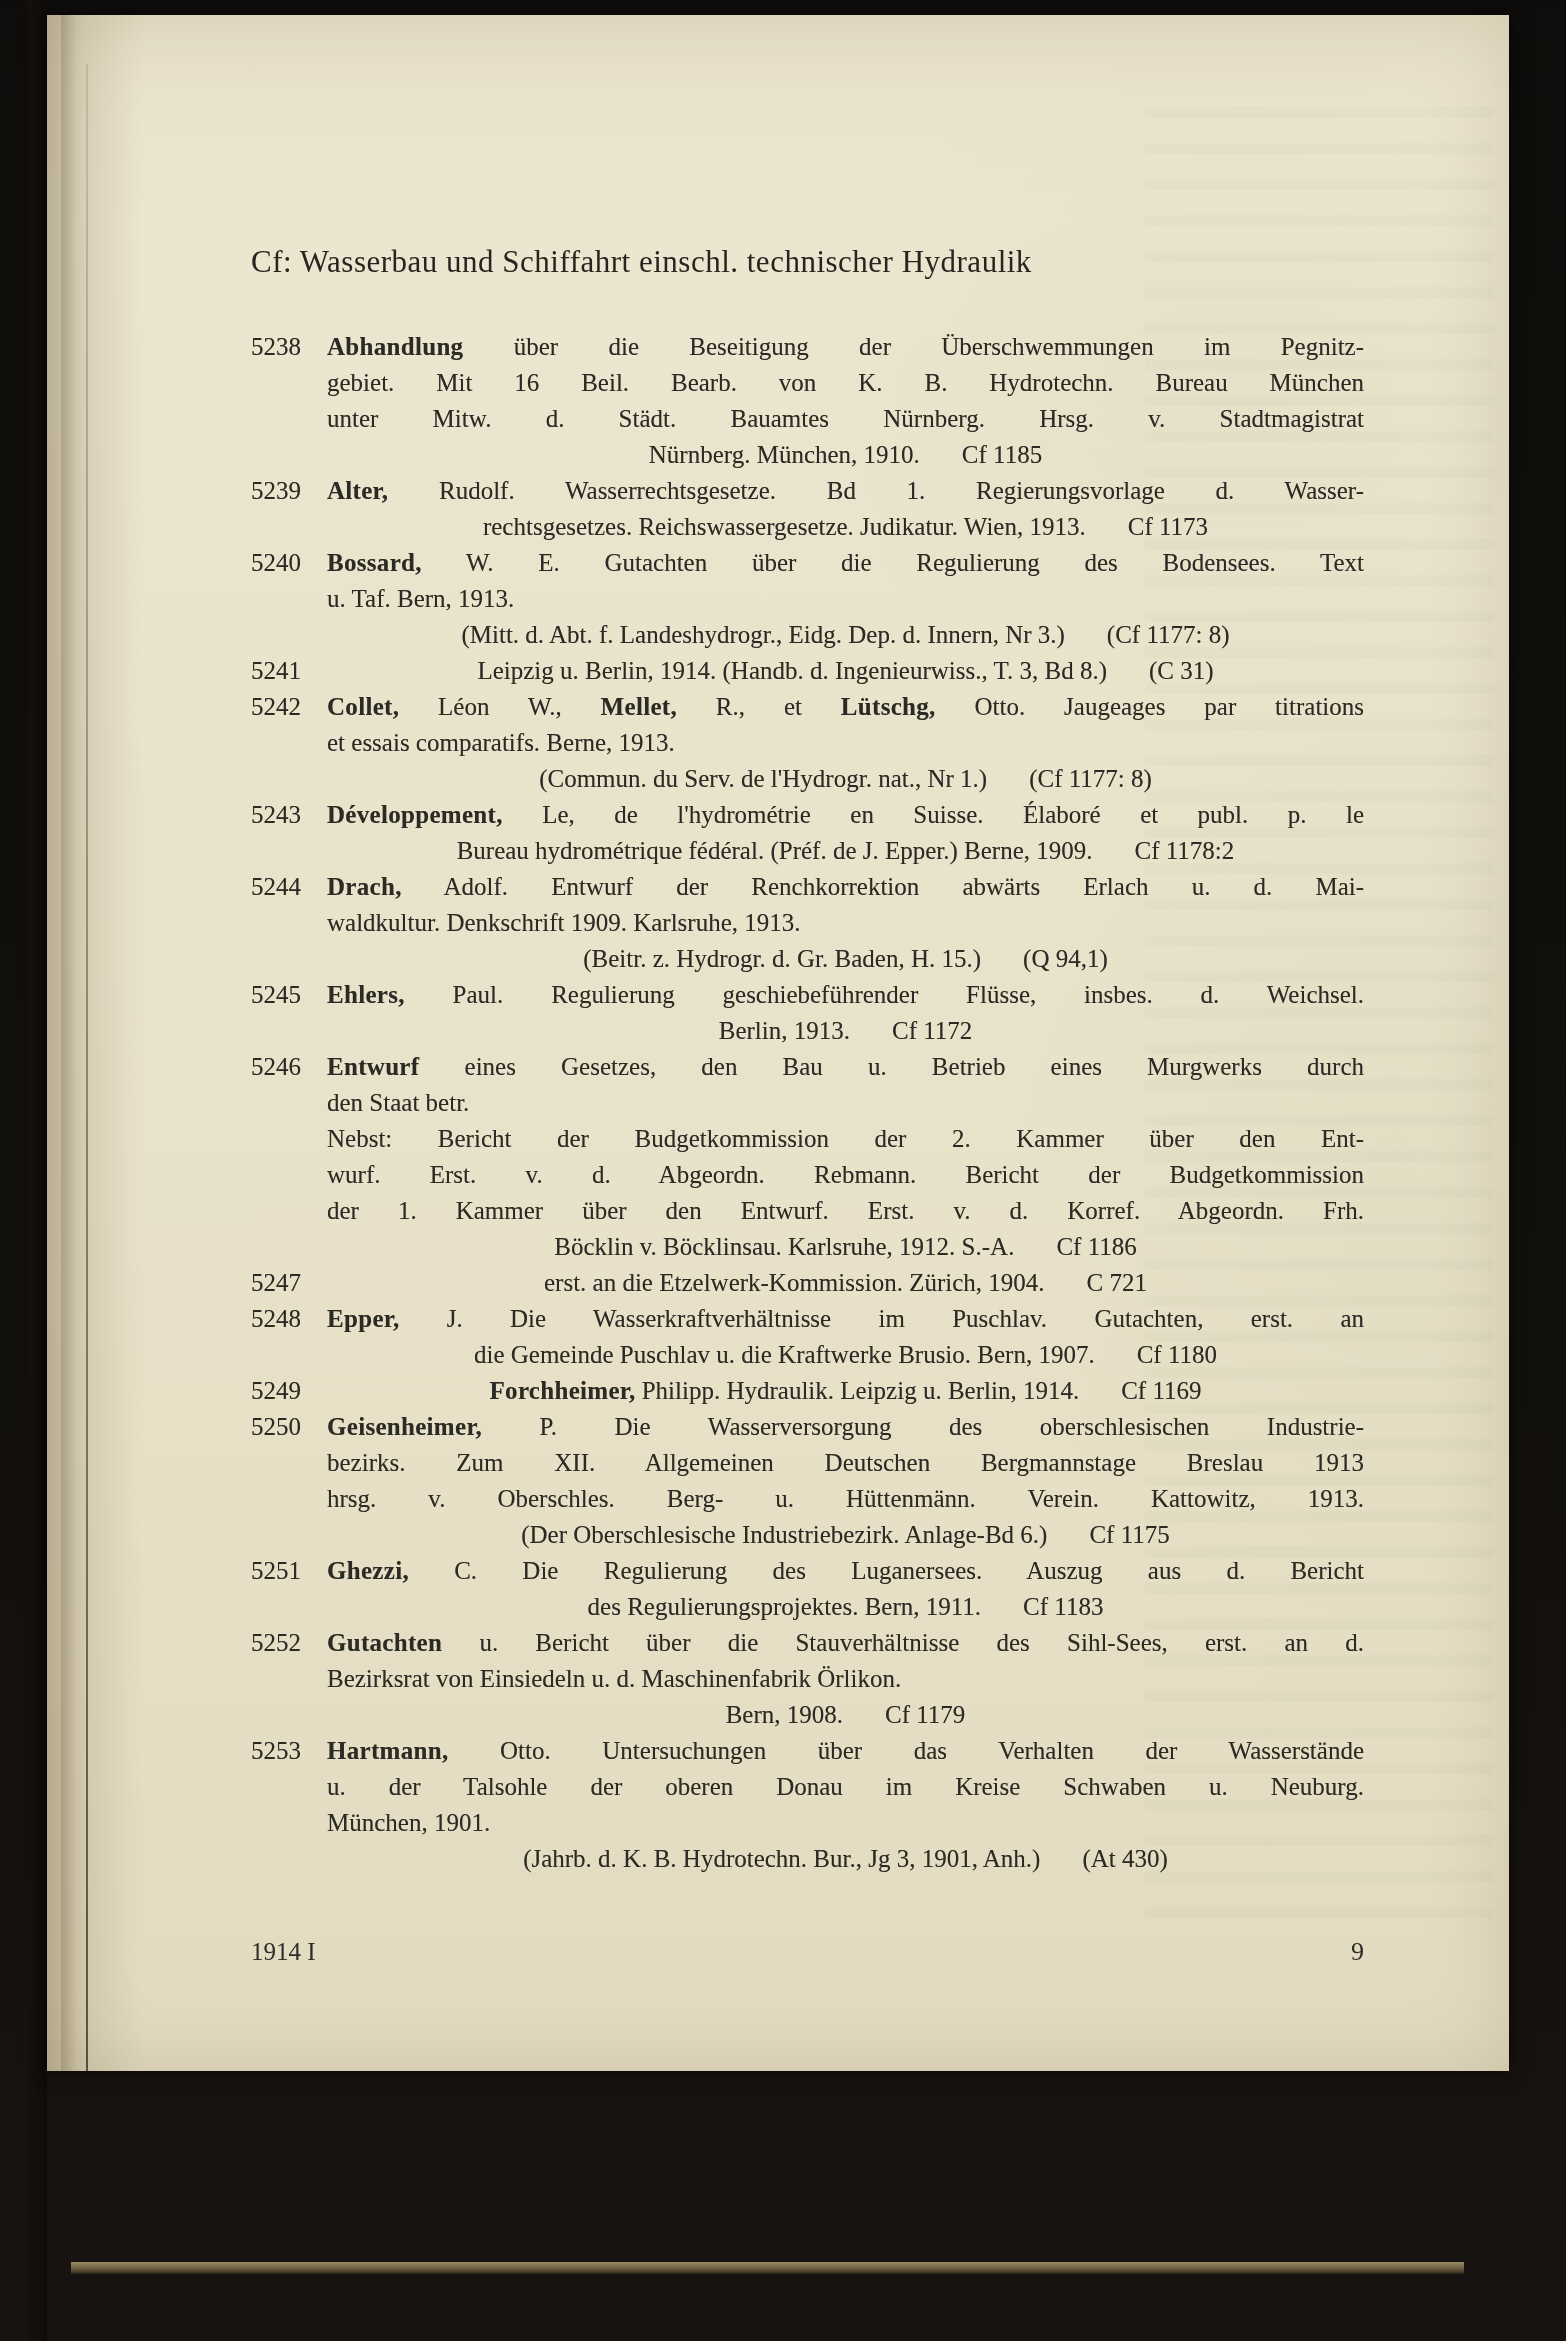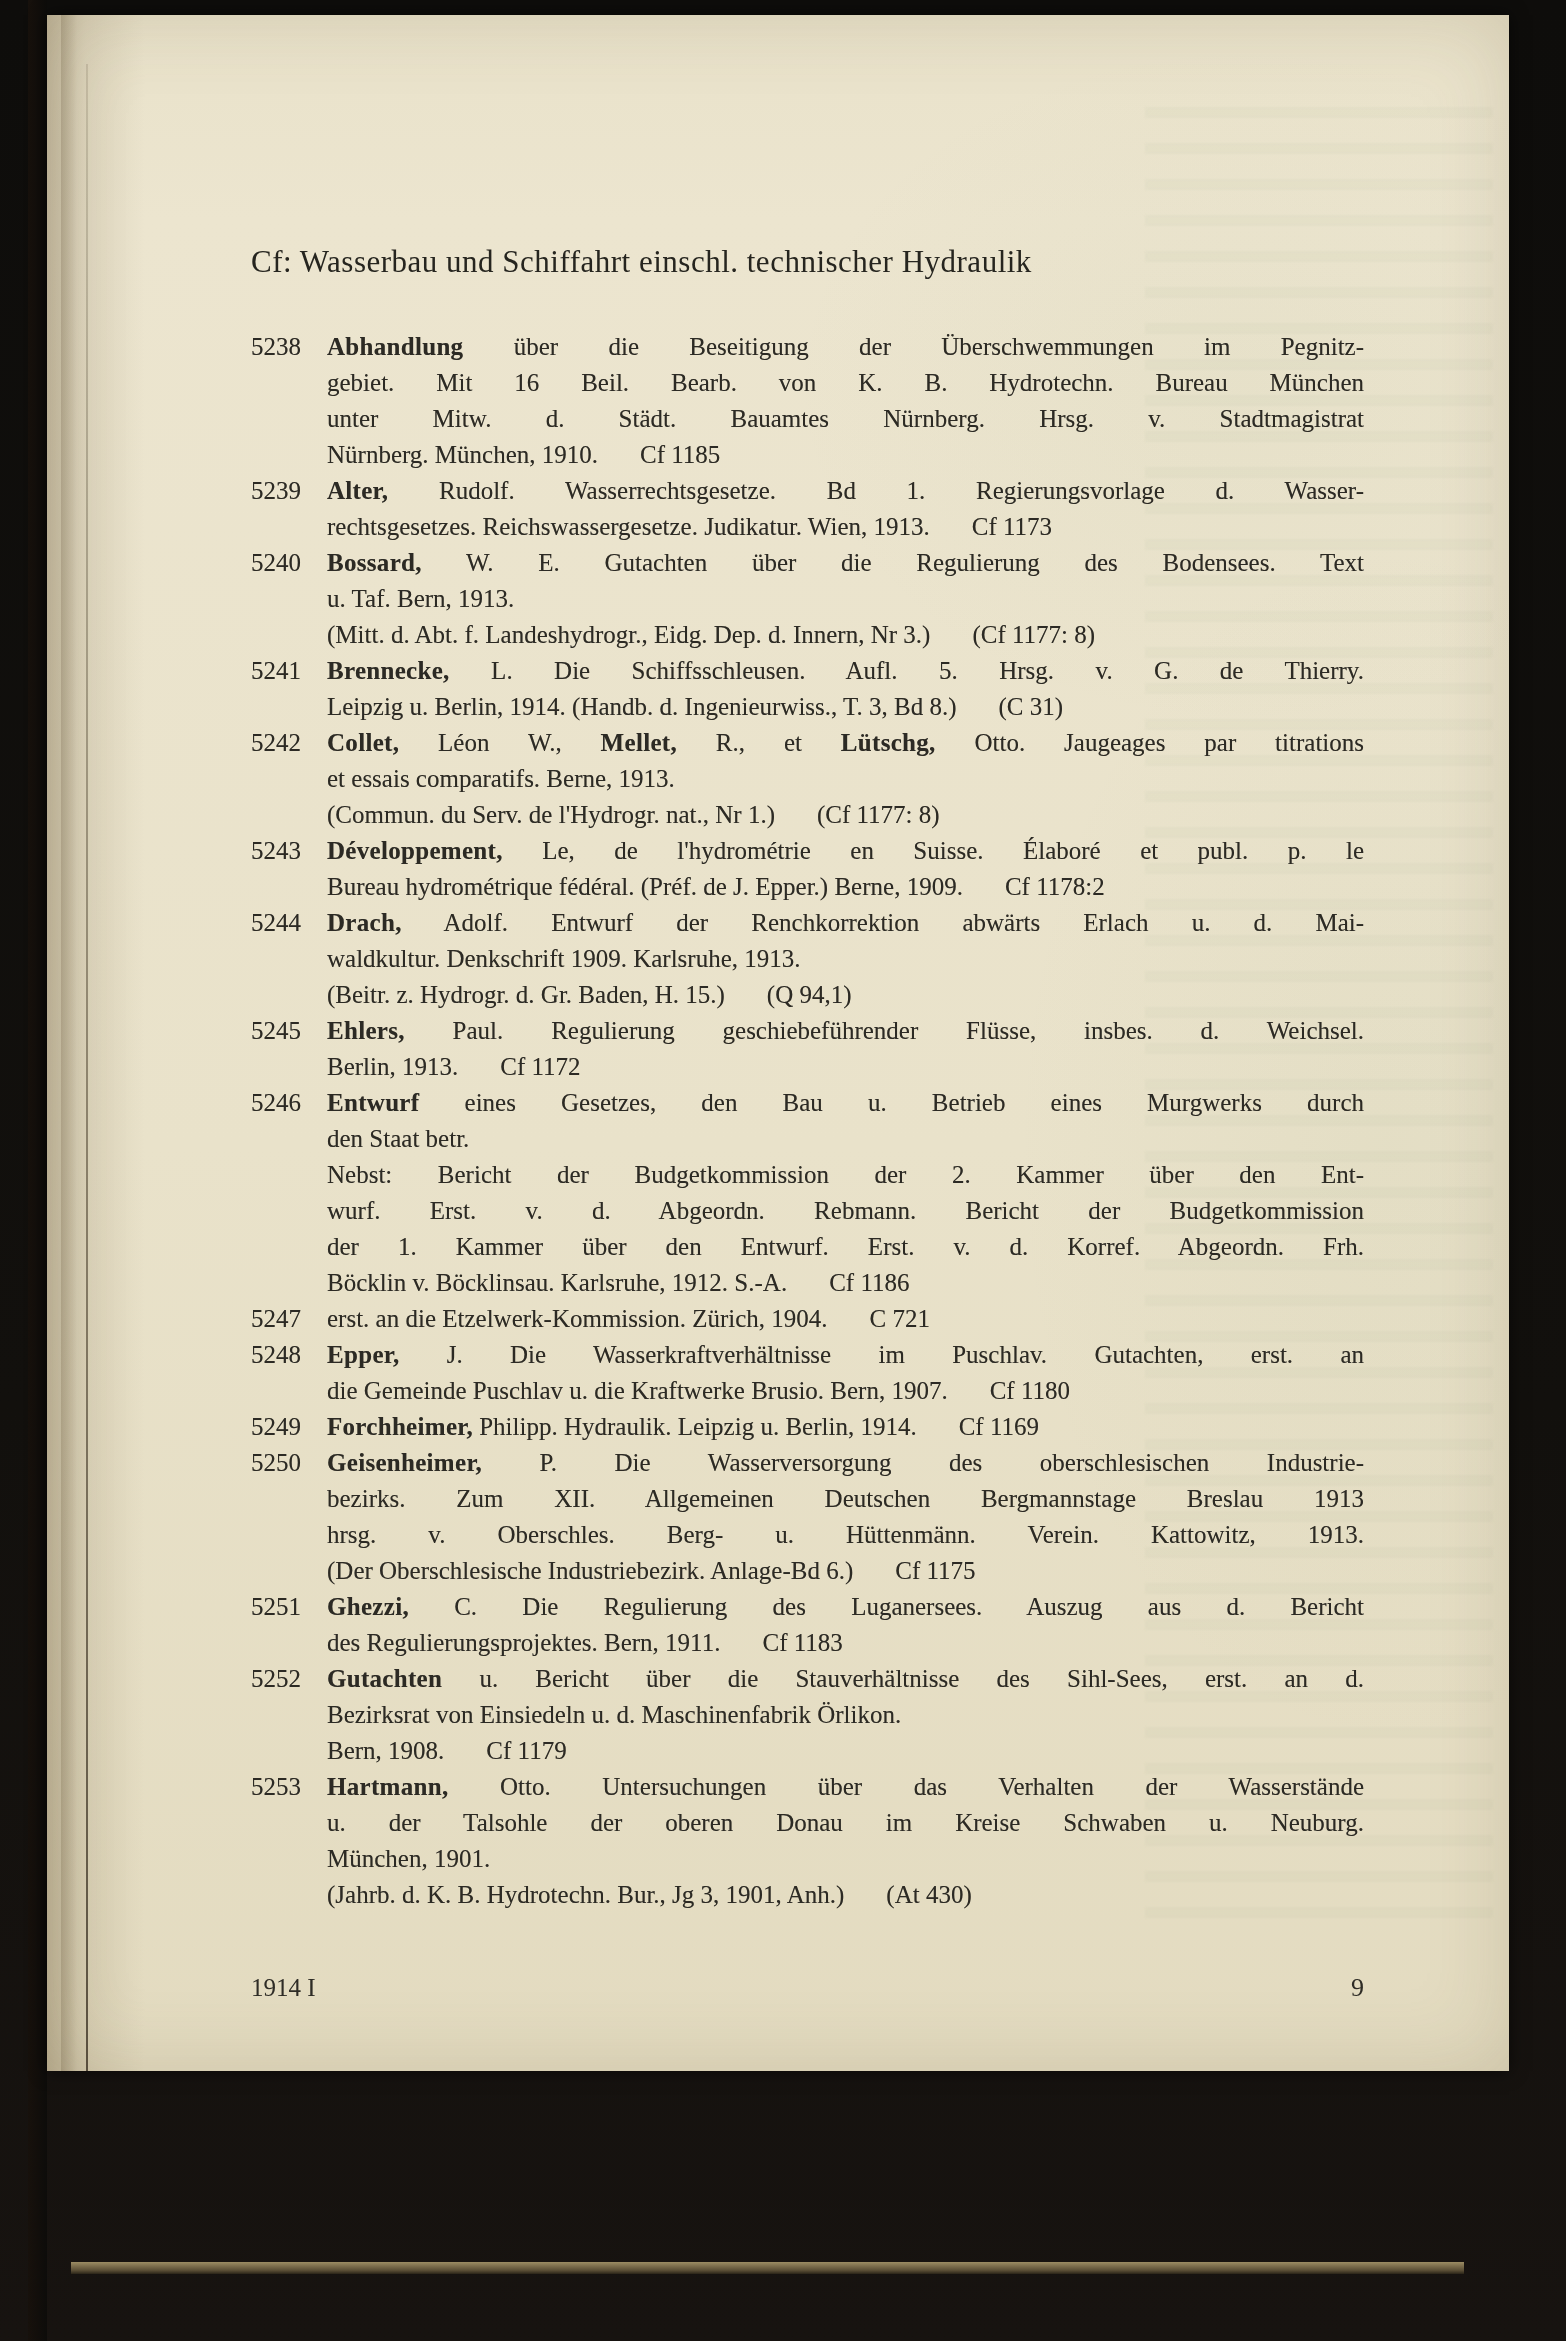--- a/index.html
+++ b/index.html
@@ -52,21 +52,21 @@
   .heading{
     margin:228px 0 0 0;font-size:31px;font-weight:400;line-height:38px;
     letter-spacing:0.5px;color:#26251f;white-space:nowrap;
   }
   .entries{margin-top:48px;font-size:25px;text-shadow:0 0 0.5px rgba(46,44,38,.35);}
   .entry{display:flex;align-items:flex-start;}
   .num{flex:0 0 76px;width:76px;line-height:36px;}
   .entry-body{flex:1 1 auto;min-width:0;}
   .line{line-height:36px;}
   .line.just{text-align:justify;-moz-text-align-last:justify;text-align-last:justify;}
-  .line.refline{display:flex;justify-content:flex-start;gap:20px;}
+  .line.refline{display:flex;justify-content:center;gap:20px;}
   .lead{font-weight:700;letter-spacing:0.3px;}
   .ref{white-space:nowrap;padding-left:22px;}
   .footer{
     margin-top:57px;display:flex;justify-content:space-between;
     font-size:25px;line-height:36px;color:#2e2c26;
   }
   .pageno{font-size:26px;}
 </style>
 </head>
 <body>
@@ -112,21 +112,20 @@
             <div class="line"><span class="text"><span>u. Taf. Bern, 1913.</span></span></div>
             <div class="line refline">
               <span class="text"><span>(Mitt. d. Abt. f. Landeshydrogr., Eidg. Dep. d. Innern, Nr 3.)</span></span>
               <span class="ref">(Cf 1177: 8)</span>
             </div>
           </div>
         </div>
         <div class="entry">
           <div class="num">5241</div>
           <div class="entry-body">
-            <div class="line just"><span class="text"><span class="lead">Brennecke,</span><span> L. Die Schiffsschleusen. Aufl. 5. Hrsg. v. G. de Thierry.</span></span></div>
             <div class="line refline">
               <span class="text"><span>Leipzig u. Berlin, 1914. (Handb. d. Ingenieurwiss., T. 3, Bd 8.)</span></span>
               <span class="ref">(C 31)</span>
             </div>
           </div>
         </div>
         <div class="entry">
           <div class="num">5242</div>
           <div class="entry-body">
             <div class="line just"><span class="text"><span class="lead">Collet,</span><span> Léon W., </span><span class="lead">Mellet,</span><span> R., et </span><span class="lead">Lütschg,</span><span> Otto. Jaugeages par titrations</span></span></div>

